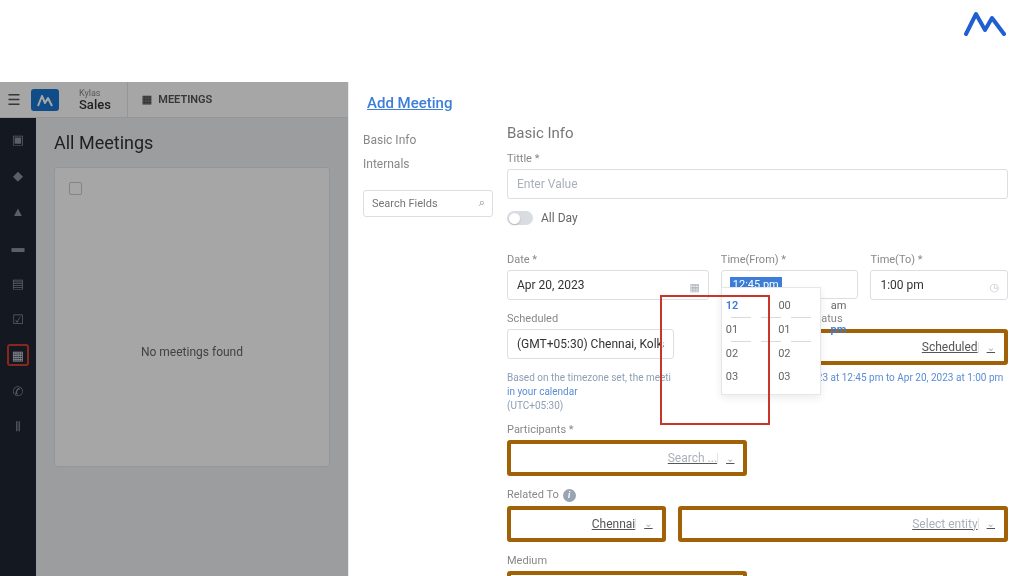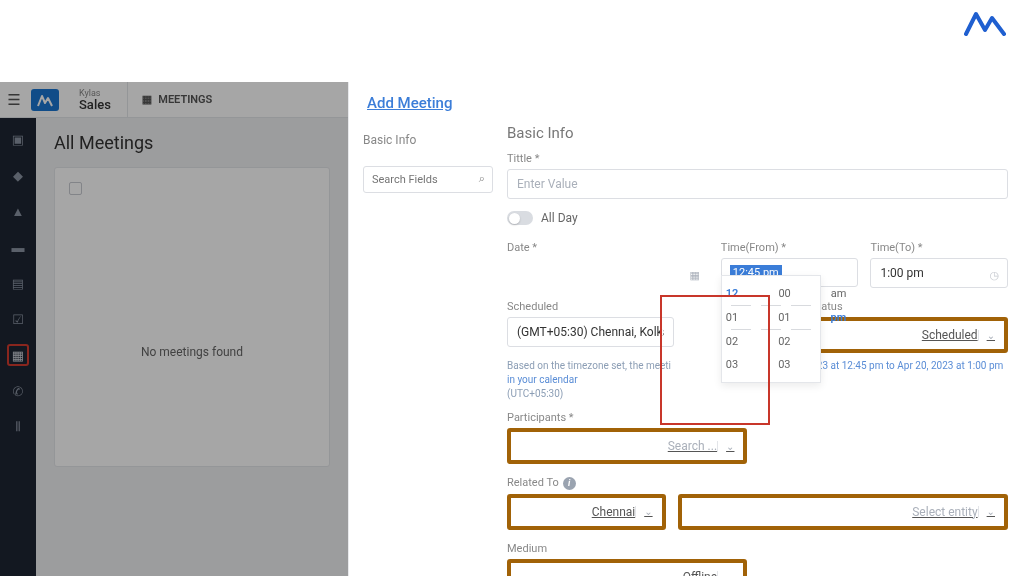--- a/index.html
+++ b/index.html
@@ -47,21 +47,21 @@
 
 .form { flex:1; padding: 2px 16px 16px 0; overflow:hidden; }
 .sect { font-size:15px; color:#777; font-weight:400; margin-bottom:10px; }
 .lbl { font-size:11px; color:#888; margin-bottom:4px; display:block; }
 .inp { width:100%; border:1px solid #dcdee3; border-radius:3px; padding:7px 9px; font-size:12px; color:#333; background:#fff; }
 .inp::placeholder { color:#aab0ba; }
 .row { display:flex; gap:12px; }
 .col { flex:1; }
 .fg { margin-bottom:12px; position:relative; }
 
-.toggle-row { display:flex; align-items:center; gap:8px; margin-bottom:16px; }
+.toggle-row { display:flex; align-items:center; gap:8px; margin-bottom:28px; }
 .toggle { width:26px; height:14px; background:#d9dce1; border-radius:8px; position:relative; }
 .toggle::after { content:''; position:absolute; width:11px; height:11px; background:#fff; border-radius:50%; top:1.5px; left:1.5px; box-shadow:0 1px 2px rgba(0,0,0,0.2);}
 .toggle-lbl { font-size:12px; color:#666; }
 
 .cal-ic { position:absolute; right:9px; top:28px; color:#aab0ba; font-size:11px; }
 .clk-ic { position:absolute; right:9px; top:28px; color:#c8cbd1; font-size:11px; }
 
 .hint { font-size:10px; color:#8c9eb5; line-height:1.4; margin-top:-6px; margin-bottom:10px;}
 .hint .blu { color:#5a8dd6; }
 
@@ -130,20 +130,21 @@
     <div class="overlay-dimmer"></div>
   </div>
 
   <div class="panel">
     <div class="panel-head">
       <div class="panel-title">Add Meeting</div>
     </div>
     <div class="panel-body">
       <div class="pnav">
         <div class="pnav-it">Basic Info</div>
+        <div class="pnav-it">Internals</div>
         <div class="pnav-sr">
           <input placeholder="Search Fields" style="">
           <span class="sic">⌕</span>
         </div>
       </div>
 
       <div class="form">
         <div class="sect">Basic Info</div>
 
         <div class="fg">
@@ -152,20 +153,21 @@
         </div>
 
         <div class="toggle-row">
           <div class="toggle"></div>
           <span class="toggle-lbl">All Day</span>
         </div>
 
         <div class="row">
           <div class="col fg" style="flex:1.1">
             <label class="lbl">Date *</label>
+            <input class="inp" value="Apr 20, 2023" style="">
             <span class="cal-ic">▦</span>
           </div>
           <div class="col fg" style="flex:0.75; position:relative;">
             <label class="lbl">Time(From) *</label>
             <div class="tp-input">
               <span class="tp-val">12:45 pm</span>
             </div>
             <div class="tp-drop">
               <div class="tp-row">
                   <span class="act">12</span>

